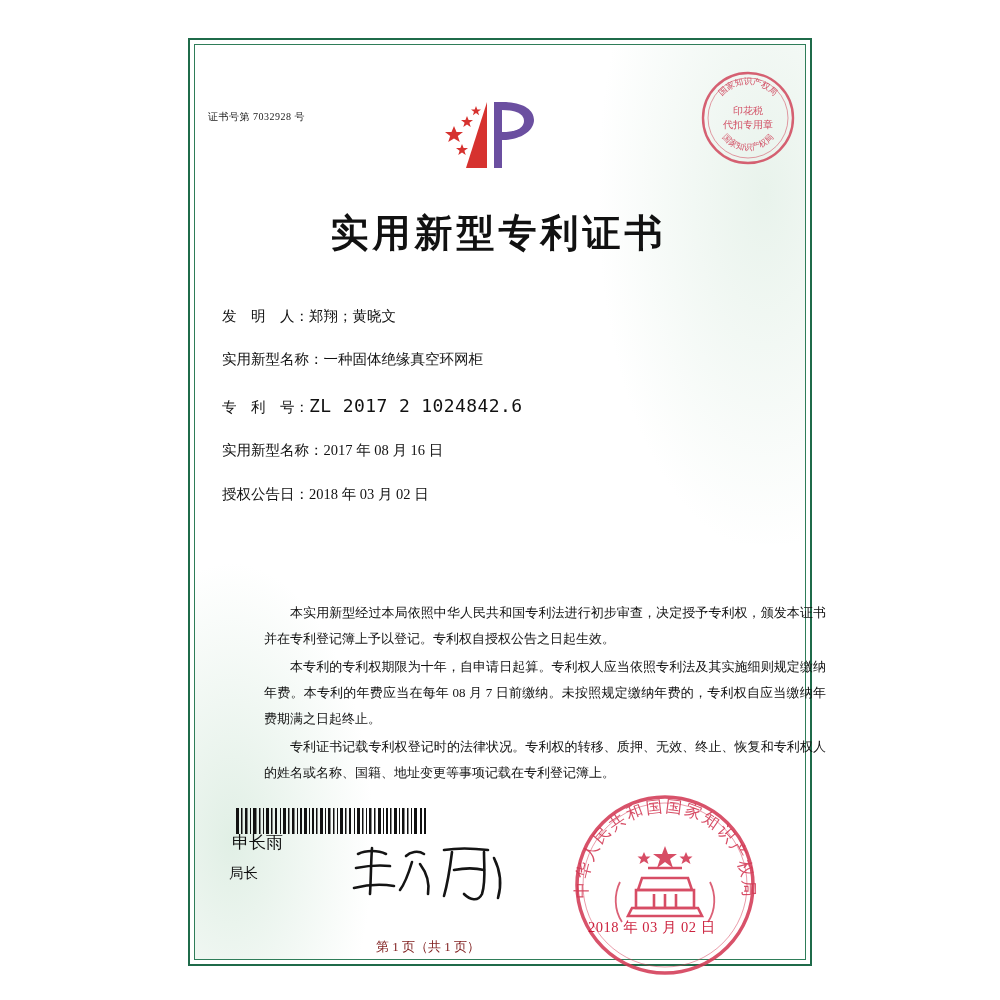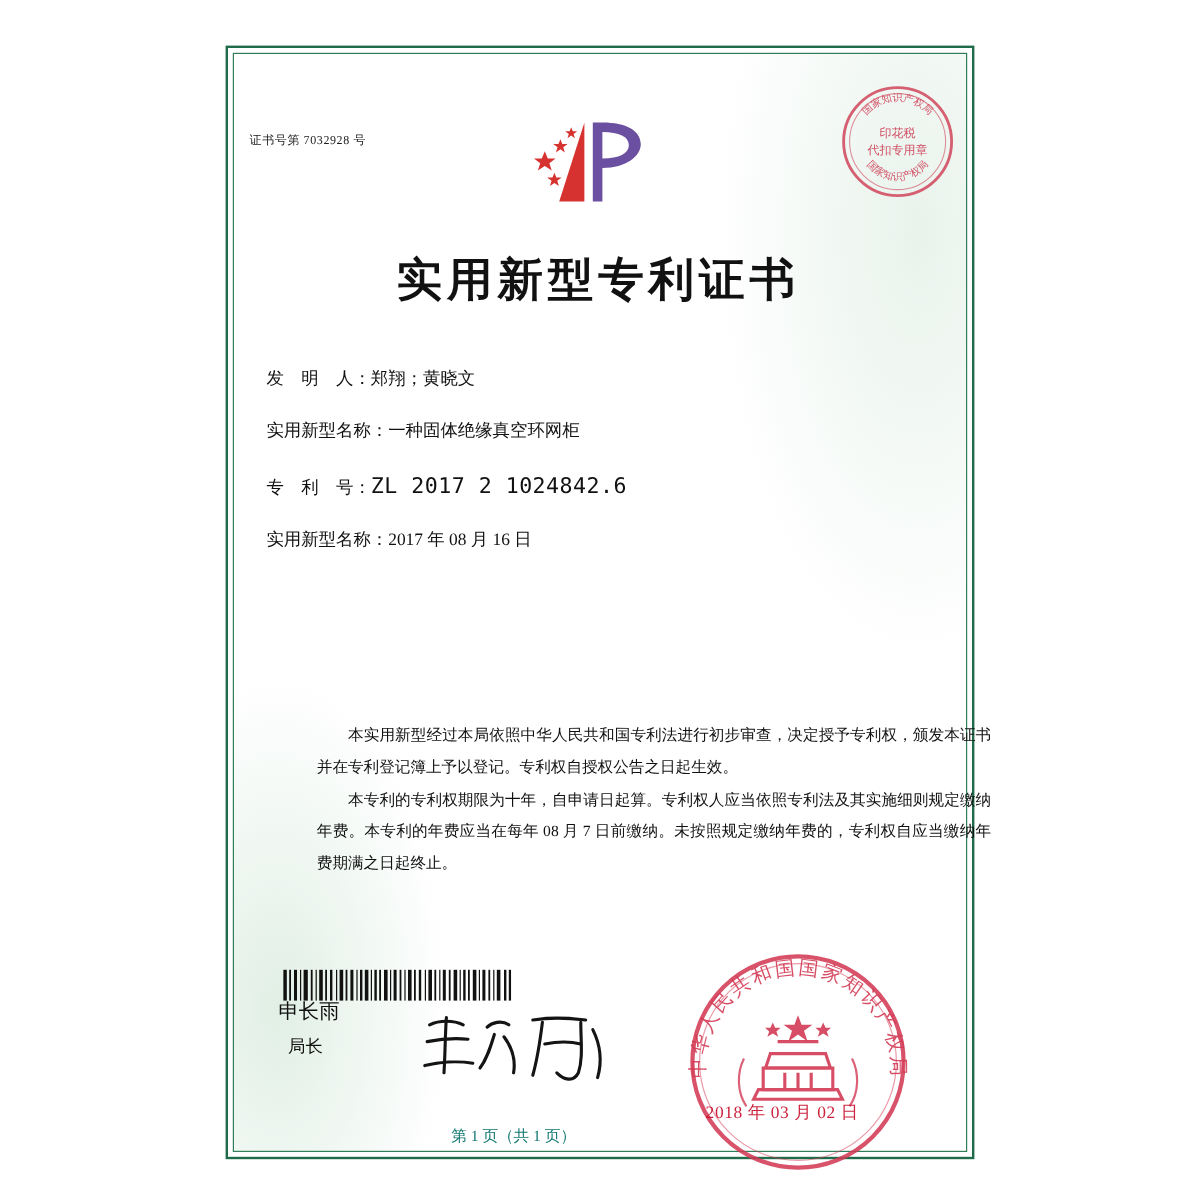--- a/index.html
+++ b/index.html
@@ -153,21 +153,21 @@
     position: absolute;
     left: 236px;
     top: 808px;
     width: 190px;
     height: 26px;
   }
 
   
   .sig-label {
     position: absolute;
-    left: 240px;
+    left: 229px;
     top: 862px;
     font-size: 14.5px;
     color: #111;
     line-height: 22px;
     text-align: center;
   }
   .sig-name {
     position: absolute;
     left: 232px;
     top: 832px;
@@ -202,21 +202,21 @@
     opacity: 0.92;
   }
 
   .page-footer {
     position: absolute;
     left: 0;
     top: 938px;
     width: 856px;
     text-align: center;
     font-size: 13px;
-    color: #0f766e;
+    color: #7f1d1d;
   }
 </style>
 </head>
 <body>
 
 <div class="page">
 
   <div class="tint-right"></div>
   <div class="tint-left"></div>
 
@@ -267,25 +267,29 @@
     </div>
     <div class="field-row">
       <span class="field-label">实用新型名称：</span><span class="field-value">一种固体绝缘真空环网柜</span>
     </div>
     <div class="field-row">
       <span class="field-label">专　利　号：</span><span class="field-value mono-val">ZL 2017 2 1024842.6</span>
     </div>
     <div class="field-row">
       <span class="field-label">实用新型名称：</span><span class="field-value">2017 年 08 月 16 日</span>
     </div>
+    <div class="field-row">
+      <span class="field-label">授权公告日：</span><span class="field-value">2018 年 03 月 02 日</span>
+    </div>
   </div>
 
   <div class="body-text">
     <p>本实用新型经过本局依照中华人民共和国专利法进行初步审查，决定授予专利权，颁发本证书并在专利登记簿上予以登记。专利权自授权公告之日起生效。</p>
     <p>本专利的专利权期限为十年，自申请日起算。专利权人应当依照专利法及其实施细则规定缴纳年费。本专利的年费应当在每年 08 月 7 日前缴纳。未按照规定缴纳年费的，专利权自应当缴纳年费期满之日起终止。</p>
+    <p>专利证书记载专利权登记时的法律状况。专利权的转移、质押、无效、终止、恢复和专利权人的姓名或名称、国籍、地址变更等事项记载在专利登记簿上。</p>
   </div>
 
   <div class="barcode">
     <svg viewBox="0 0 190 26" width="190" height="26">
       <g fill="#111">
         <rect x="0" y="0" width="3" height="26"></rect>
           <rect x="5" y="0" width="1.5" height="26"></rect>
         <rect x="9" y="0" width="2.5" height="26"></rect>
           <rect x="14" y="0" width="1" height="26"></rect>
         <rect x="17" y="0" width="3.5" height="26"></rect>

